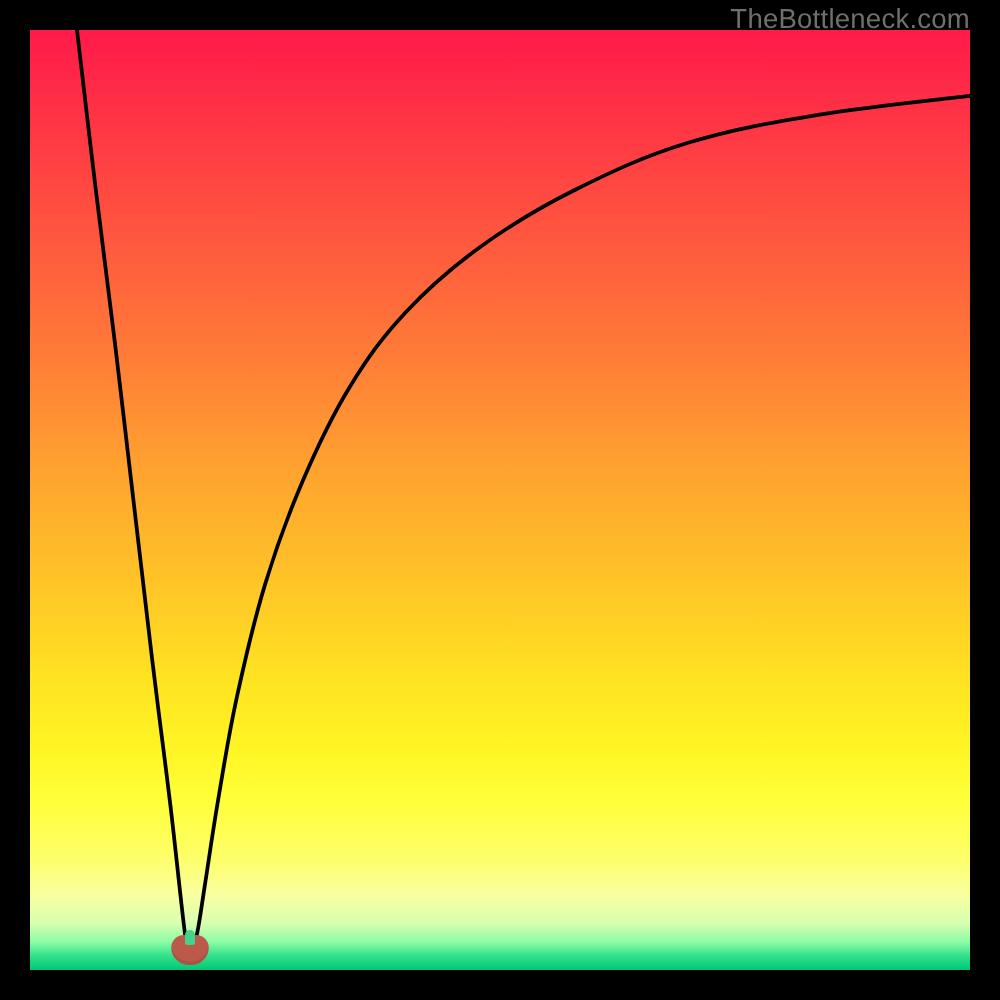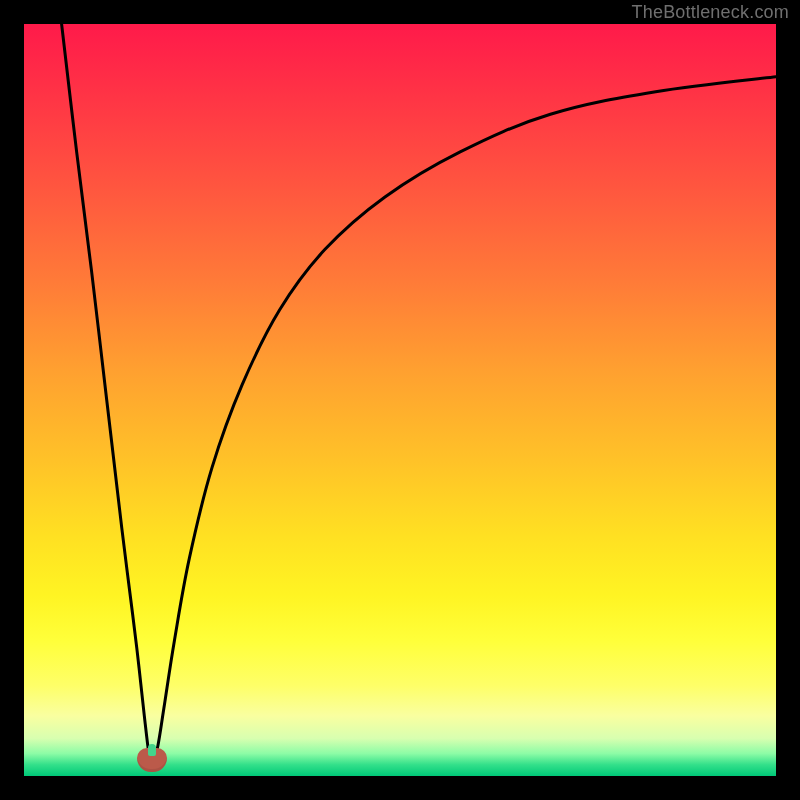--- a/index.html
+++ b/index.html
@@ -45,23 +45,23 @@
       #f9ffa0 92%,
       #d8ffb0 95%,
       #8dfca6 97%,
       #33e08a 98.5%,
       #00c878 100%
     );
   }
   .watermark {
     position: absolute;
     top: 2px;
-    right: 11px;
+    right: 24px;
     color: #6f6f6f;
-    font-size: 18px;
+    font-size: 22px;
     font-weight: 500;
     letter-spacing: 0.2px;
     user-select: none;
   }
   svg.curves {
     position: absolute;
     inset: 0;
     width: 100%;
     height: 100%;
     overflow: visible;

